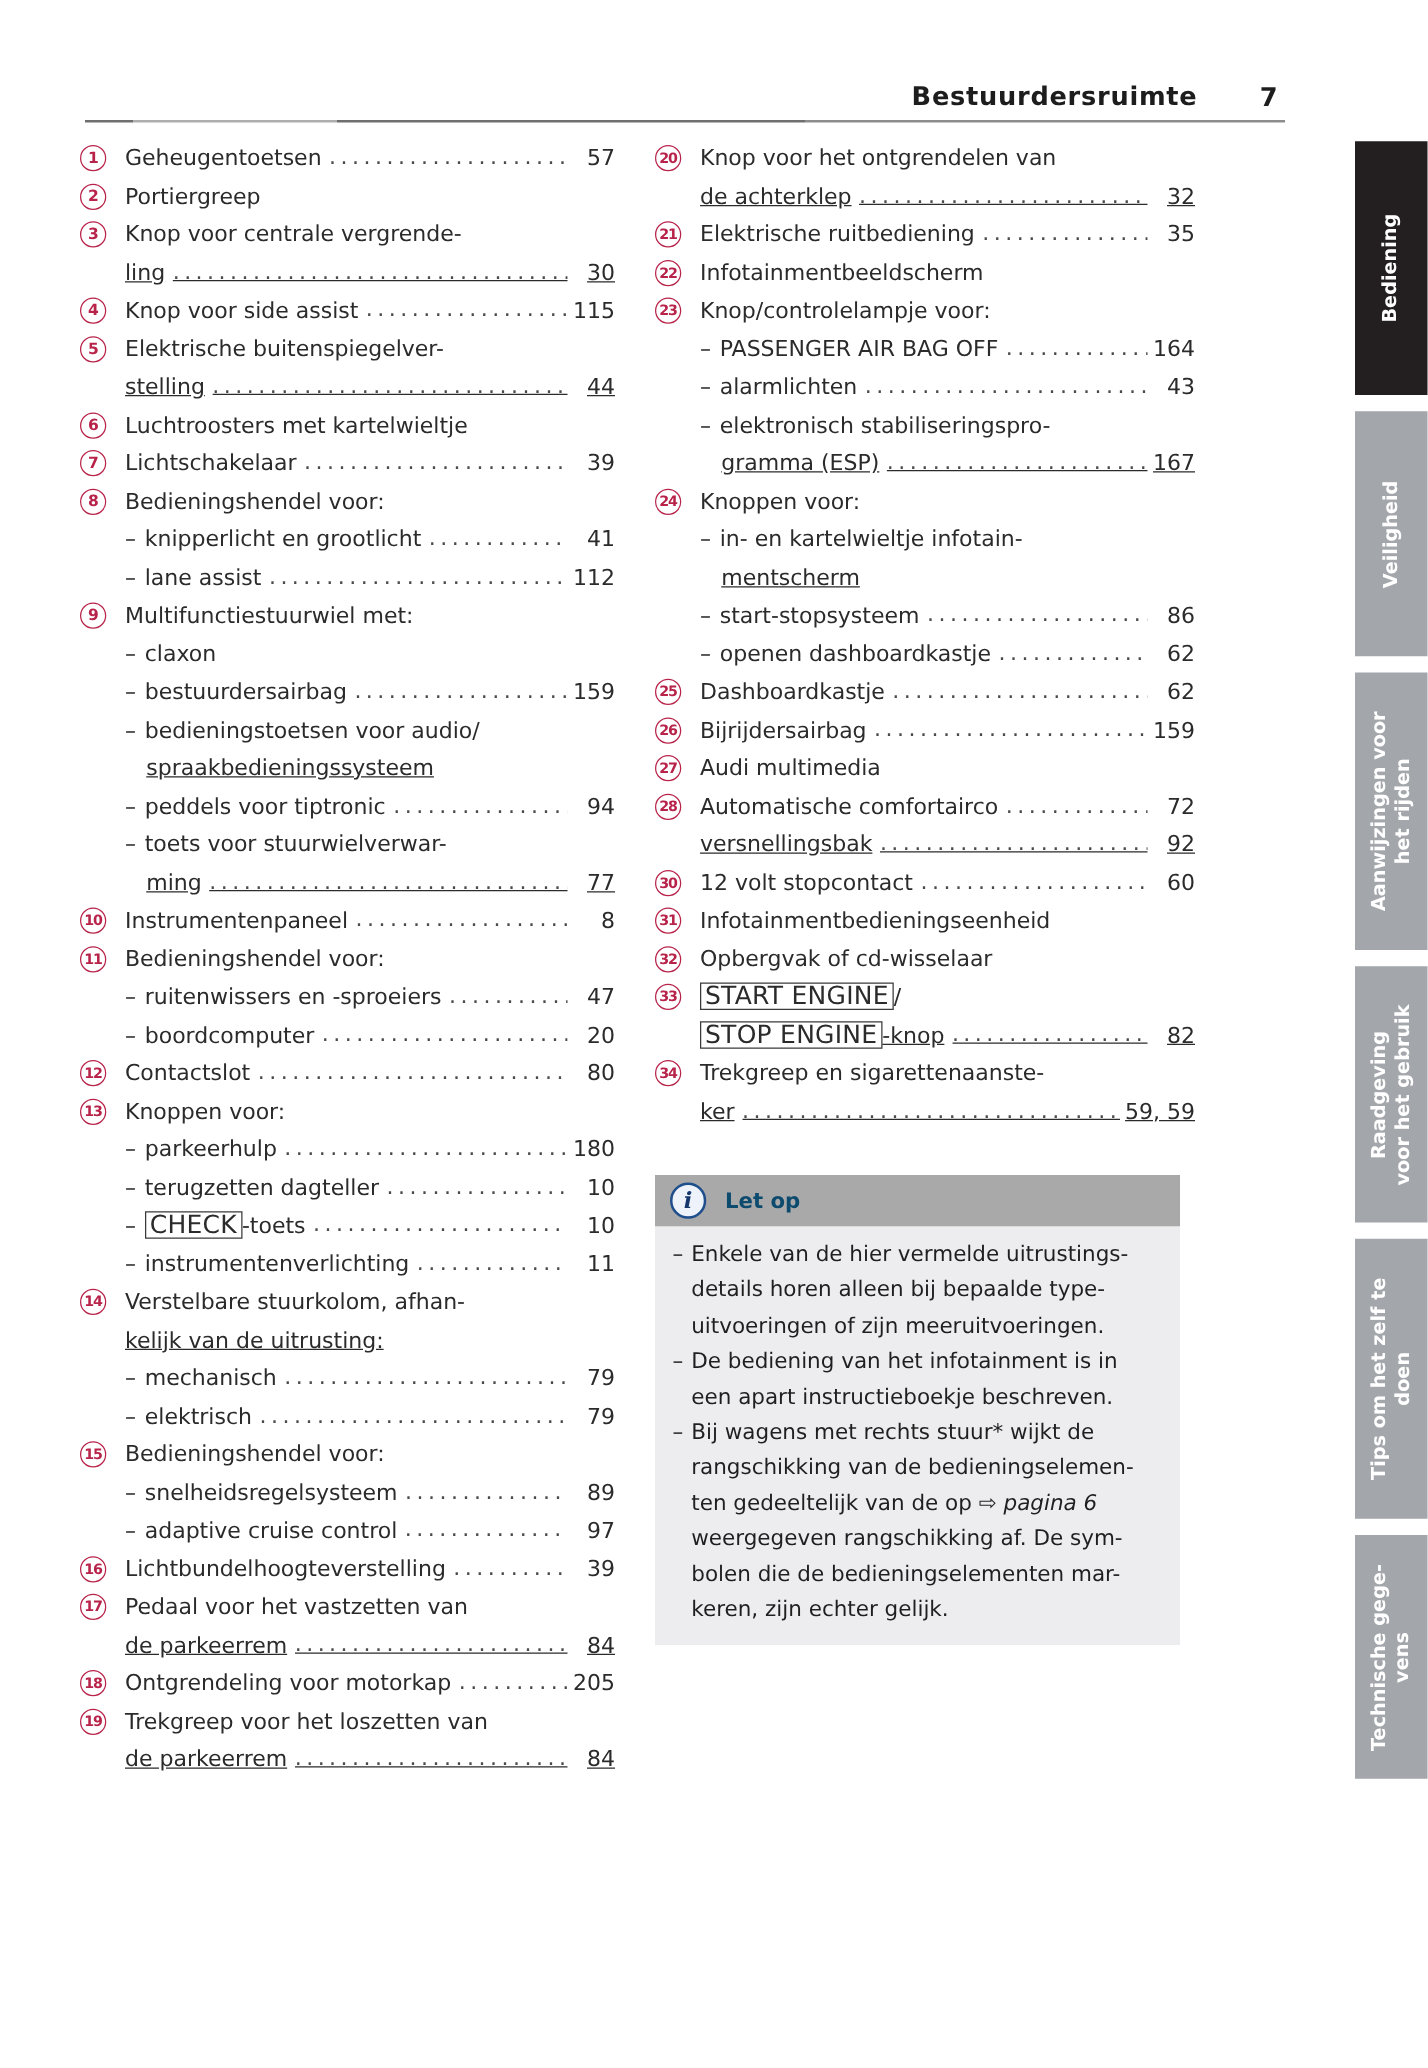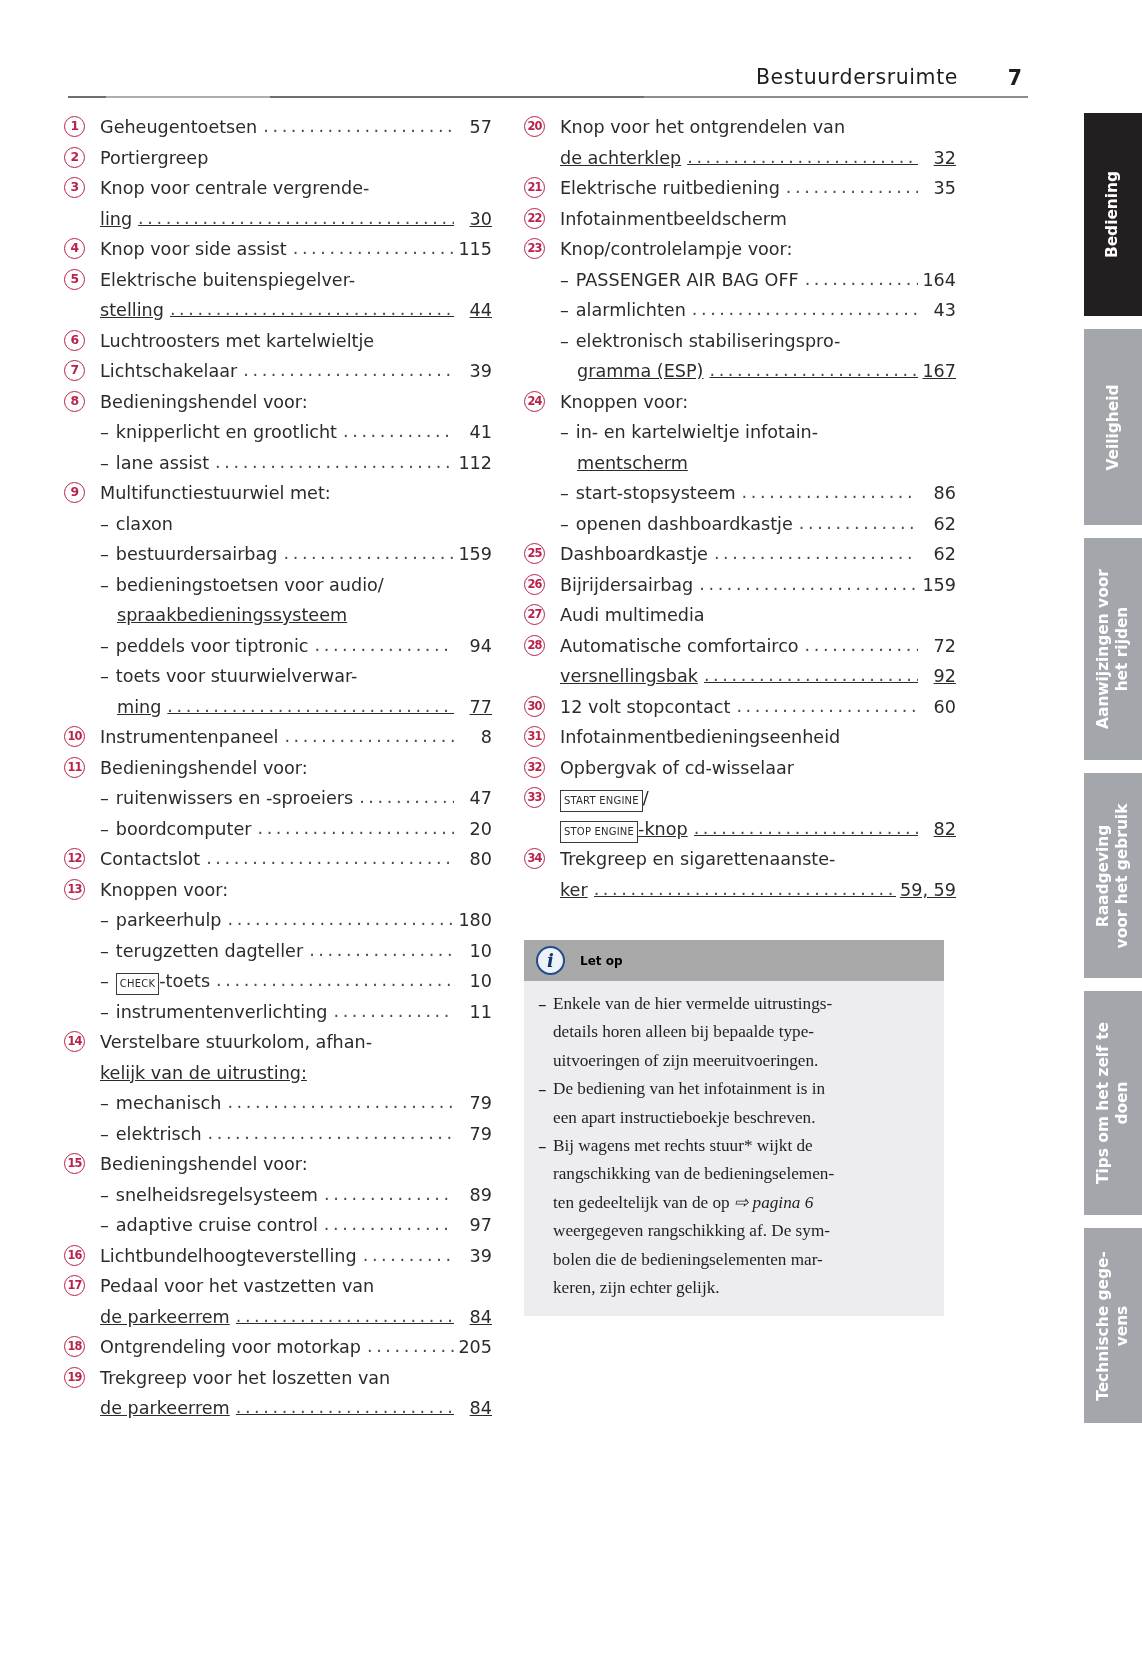--- a/index.html
+++ b/index.html
@@ -22,21 +22,21 @@
     left: 68px;
     top: 58px;
     width: 960px;
     height: 40px;
   }
   .header-title {
     position: absolute;
     right: 70px;
     bottom: 9px;
     font-size: 20.5px;
-    font-weight: normal;
+    font-weight: bold;
     letter-spacing: 0.6px;
     color: #1d1d1d;
     white-space: nowrap;
   }
   .header-pageno {
     position: absolute;
     right: 6px;
     bottom: 8px;
     font-size: 20.5px;
     font-weight: bold;
@@ -146,21 +146,21 @@
     align-items: baseline;
     min-height: 30.5px;
     text-decoration: underline;
   }
   .indent2 { padding-left: 53px; justify-content: flex-end; }
 
   
   .keycap {
     border: 1.5px solid #3a3a3a;
     padding: 0px 3px 1px 3px;
-    font-size: 10px;
+    font-size: 20px;
     letter-spacing: 0.2px;
     margin: 0 0px;
     white-space: nowrap;
     display: inline-block;
     line-height: 19px;
   }
 
   
   .notebox {
     position: absolute;
@@ -189,41 +189,40 @@
     font-style: italic;
     font-family: "DejaVu Serif", "Liberation Serif", serif;
     display: flex;
     align-items: center;
     justify-content: center;
     box-sizing: border-box;
     flex: 0 0 auto;
   }
   .note-title {
     margin-left: 15px;
-    font-size: 12px;
+    font-size: 17px;
     font-weight: bold;
-    color: #000000;
+    color: #0c4a6e;
   }
   .note-body {
     padding: 9px 14px 14px 14px;
     font-size: 17.2px;
     line-height: 28.4px;
     color: #1f1f1f;
   }
   .note-item {
     display: flex;
     align-items: flex-start;
   }
   .note-item .ndash {
     flex: 0 0 auto;
     width: 15px;
   }
   .note-item .ntext {
     flex: 1 1 auto;
-    font-family: Liberation Serif, serif;
   }
   .pagelink {
     font-style: italic;
     white-space: nowrap;
   }
 
   
   .sidetabs {
     position: absolute;
     right: 0;

